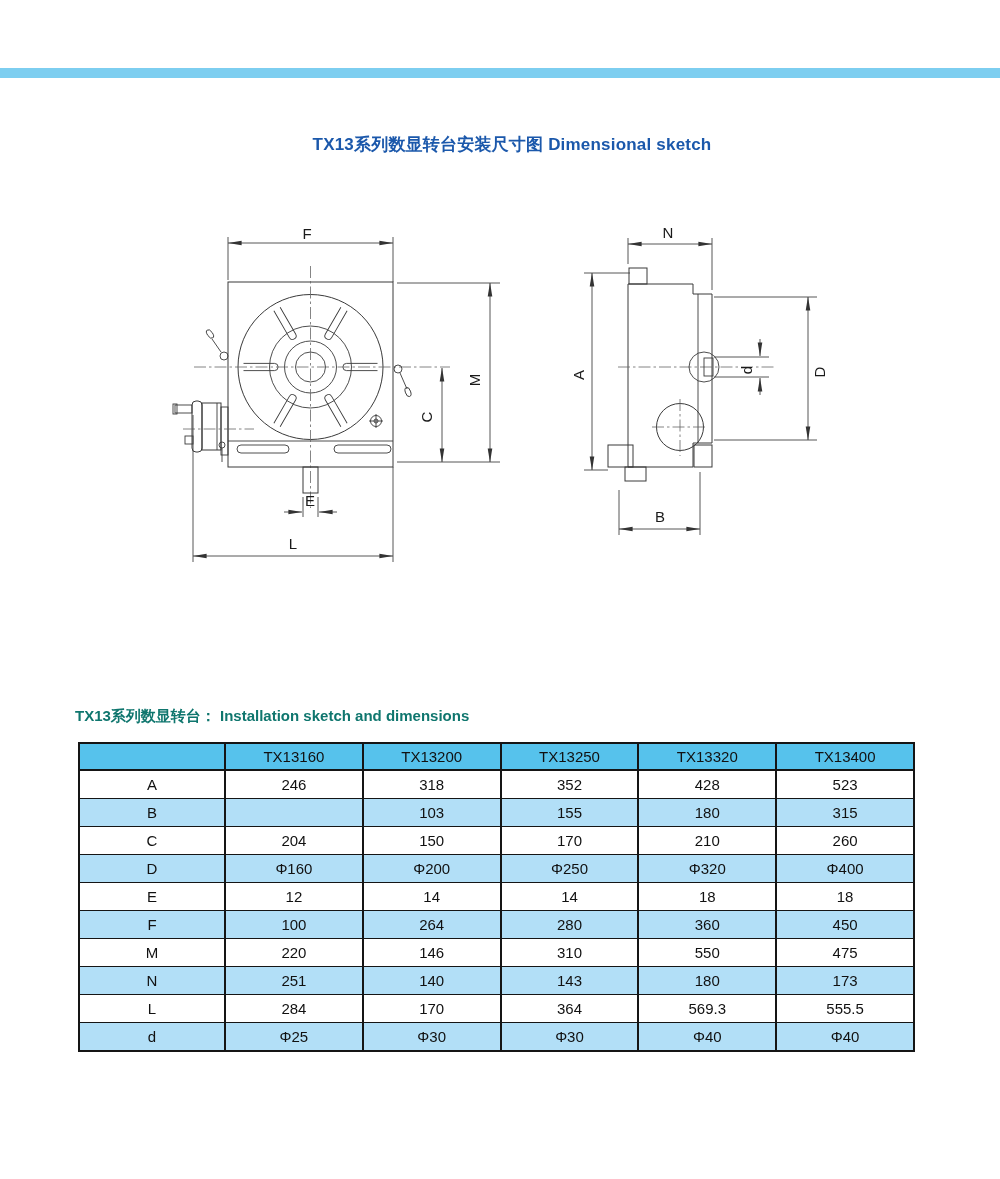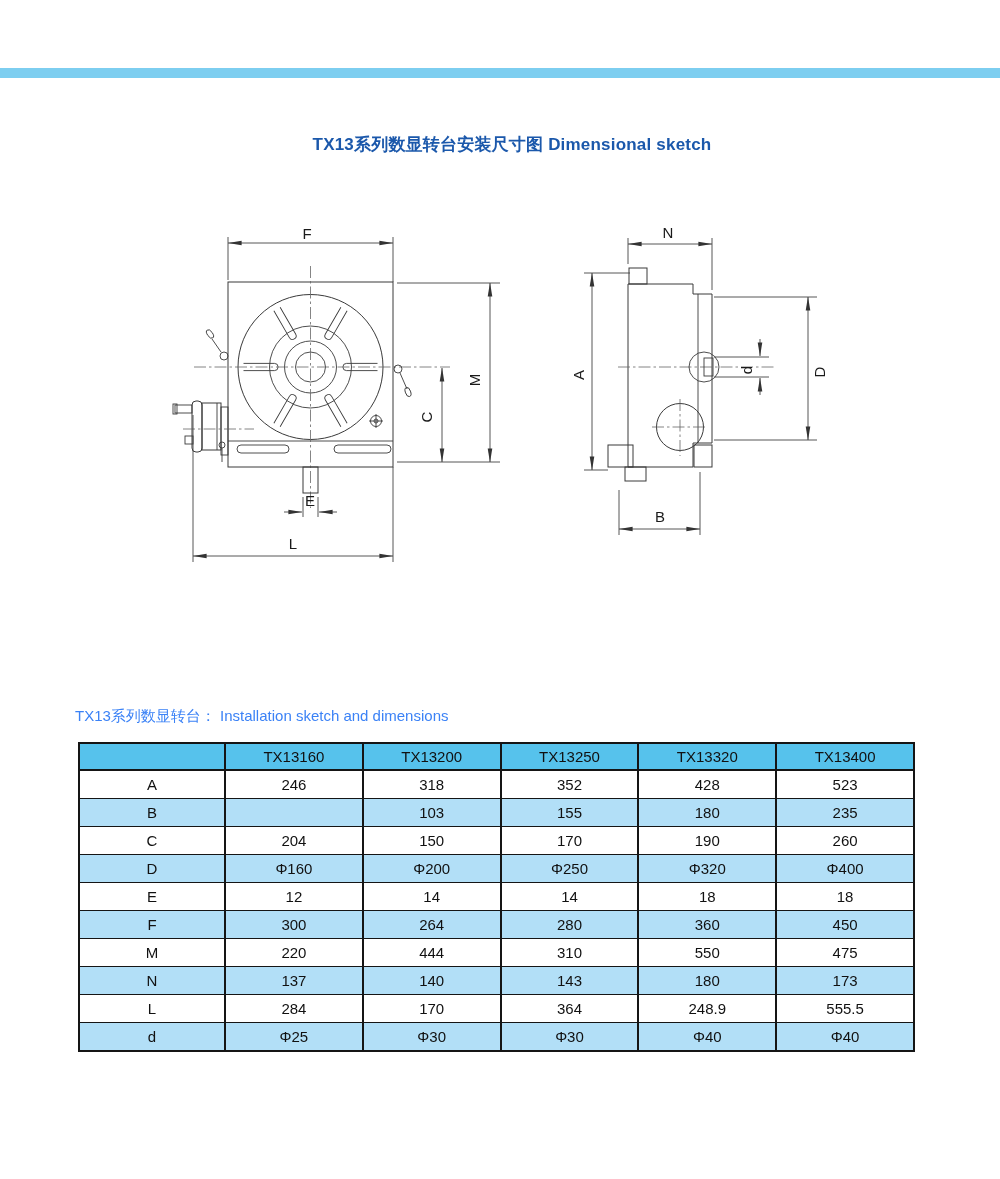--- a/index.html
+++ b/index.html
@@ -22,21 +22,21 @@
     text-align:center;font-size:17px;font-weight:600;letter-spacing:.2px;
     color:var(--title-color);
   }
   .sketch-svg{position:absolute;top:0;left:0;}
   .sketch-svg .outline{fill:none;stroke:var(--line);stroke-width:1;}
   .sketch-svg .thin{fill:none;stroke:var(--line);stroke-width:.9;}
   .sketch-svg .dim{fill:none;stroke:#444;stroke-width:.9;}
   .sketch-svg .center{fill:none;stroke:#666;stroke-width:.8;stroke-dasharray:12 3 2.5 3;}
   .sketch-svg text{font-family:"Liberation Sans",sans-serif;font-size:15px;fill:#1a1a1a;}
   .section-heading{
-    position:absolute;top:707px;left:75px;font-size:15px;color:#3b82f6;font-weight:400;
+    position:absolute;top:707px;left:75px;font-size:15px;color:#0f766e;font-weight:700;
   }
   .dims-table{
     position:absolute;top:742px;left:78px;width:837px;
     border-collapse:collapse;table-layout:fixed;
     font-size:15px;color:#111;
   }
   .dims-table,.dims-table th,.dims-table td{border:1px solid var(--border);}
   .dims-table{border-width:2px;}
   .dims-table th,.dims-table td{
     border-left-width:2px;text-align:center;padding:0;font-weight:400;
@@ -210,76 +210,76 @@
           <td>352</td>
           <td>428</td>
           <td>523</td>
         </tr>
         <tr class="alt">
           <td>B</td>
           <td></td>
           <td>103</td>
           <td>155</td>
           <td>180</td>
-          <td>235</td>
+          <td>315</td>
         </tr>
         <tr>
           <td>C</td>
           <td>204</td>
           <td>150</td>
           <td>170</td>
-          <td>190</td>
+          <td>210</td>
           <td>260</td>
         </tr>
         <tr class="alt">
           <td>D</td>
           <td>Φ160</td>
           <td>Φ200</td>
           <td>Φ250</td>
           <td>Φ320</td>
           <td>Φ400</td>
         </tr>
         <tr>
           <td>E</td>
           <td>12</td>
           <td>14</td>
           <td>14</td>
           <td>18</td>
           <td>18</td>
         </tr>
         <tr class="alt">
           <td>F</td>
-          <td>300</td>
+          <td>100</td>
           <td>264</td>
           <td>280</td>
           <td>360</td>
           <td>450</td>
         </tr>
         <tr>
           <td>M</td>
           <td>220</td>
-          <td>444</td>
+          <td>146</td>
           <td>310</td>
           <td>550</td>
           <td>475</td>
         </tr>
         <tr class="alt">
           <td>N</td>
-          <td>137</td>
+          <td>251</td>
           <td>140</td>
           <td>143</td>
           <td>180</td>
           <td>173</td>
         </tr>
         <tr>
           <td>L</td>
           <td>284</td>
           <td>170</td>
           <td>364</td>
-          <td>248.9</td>
+          <td>569.3</td>
           <td>555.5</td>
         </tr>
         <tr class="alt">
           <td>d</td>
           <td>Φ25</td>
           <td>Φ30</td>
           <td>Φ30</td>
           <td>Φ40</td>
           <td>Φ40</td>
         </tr>

